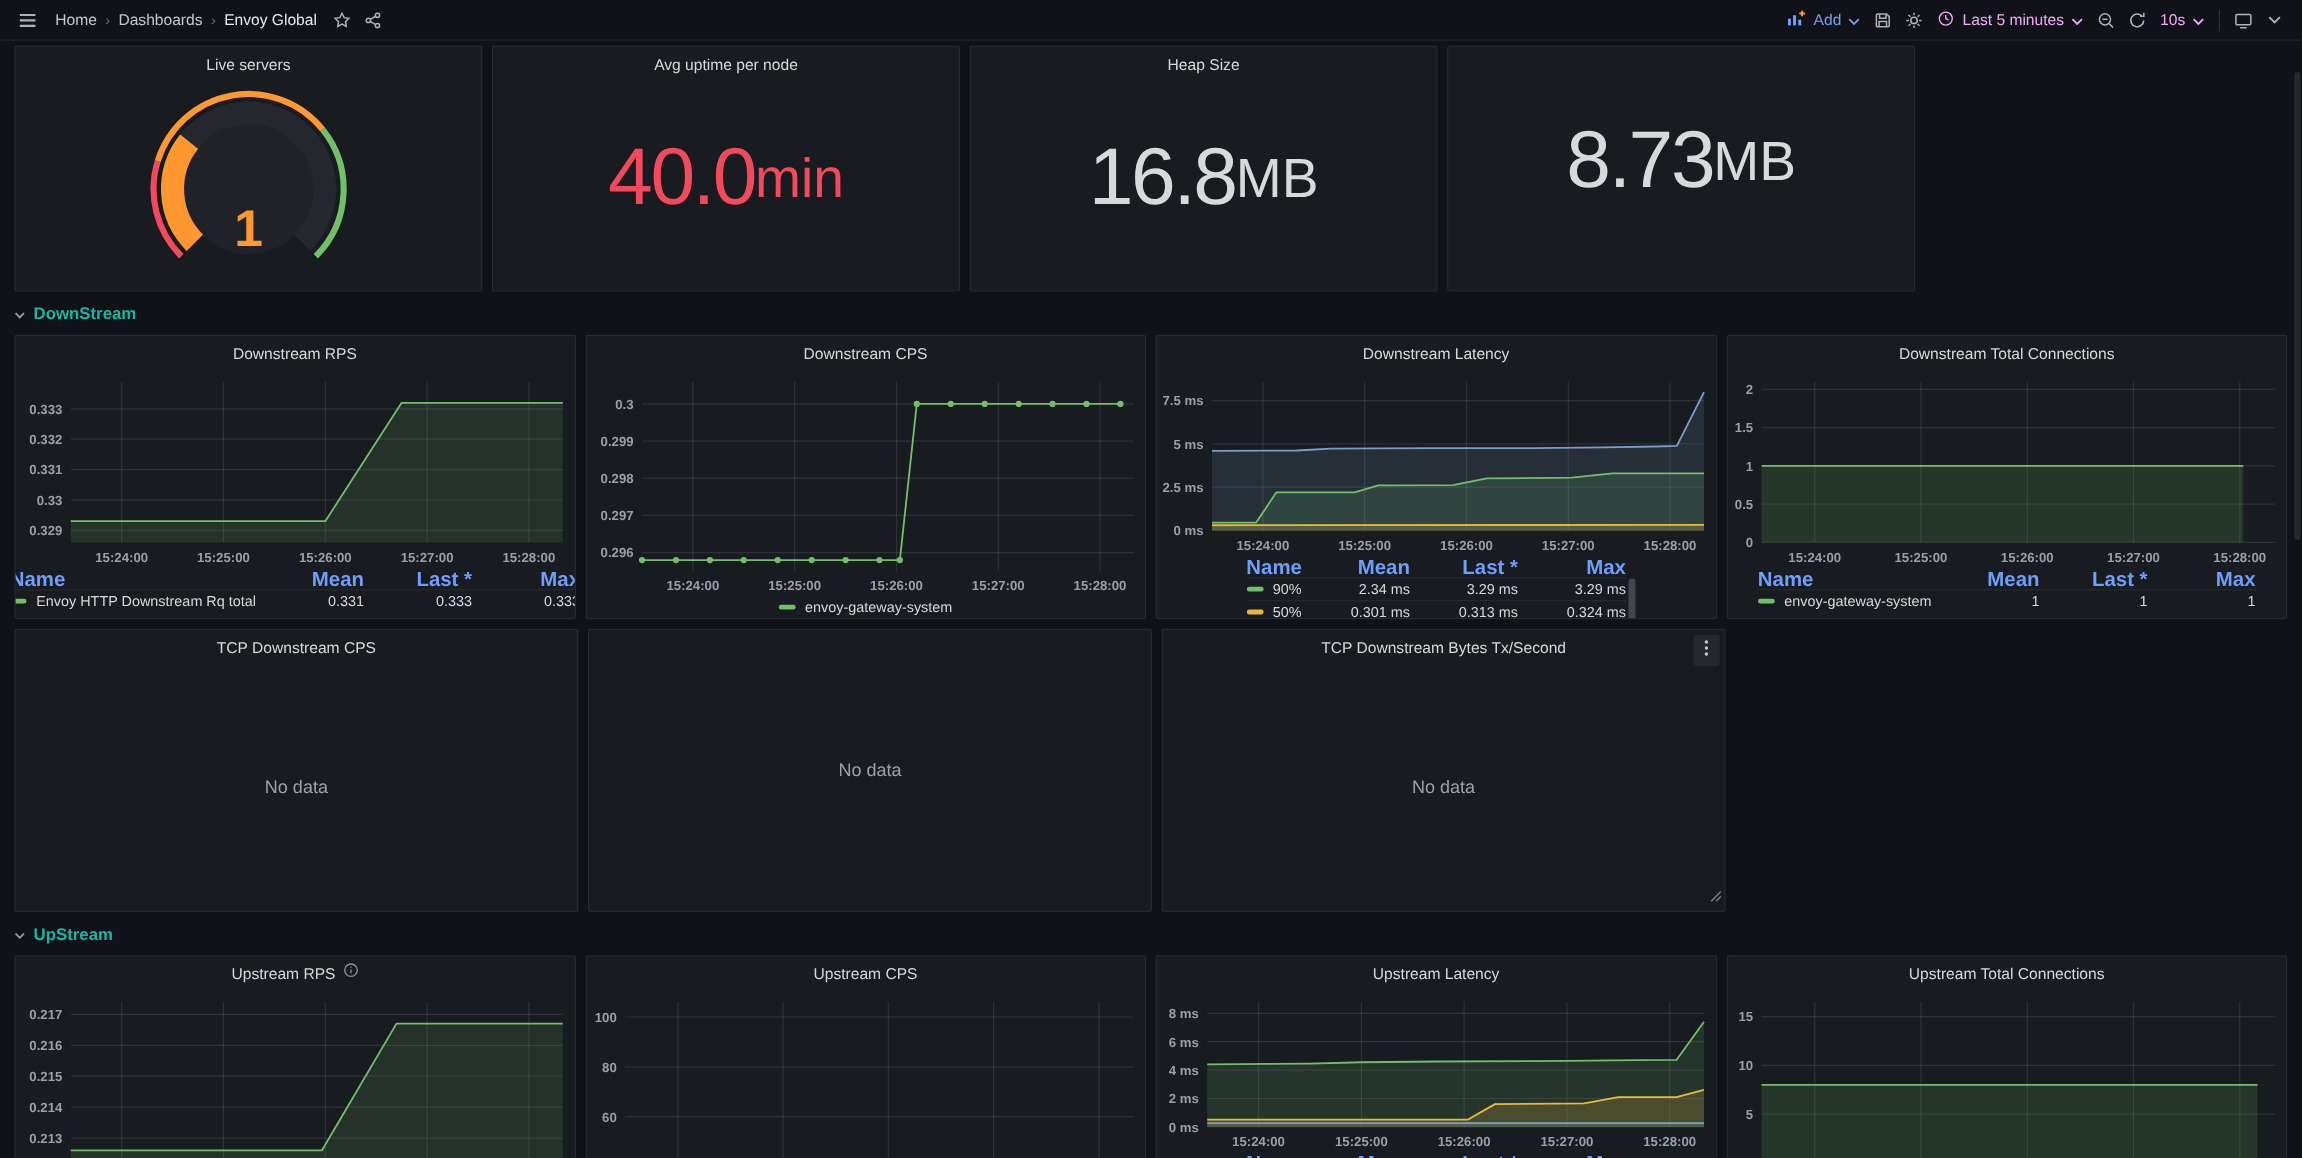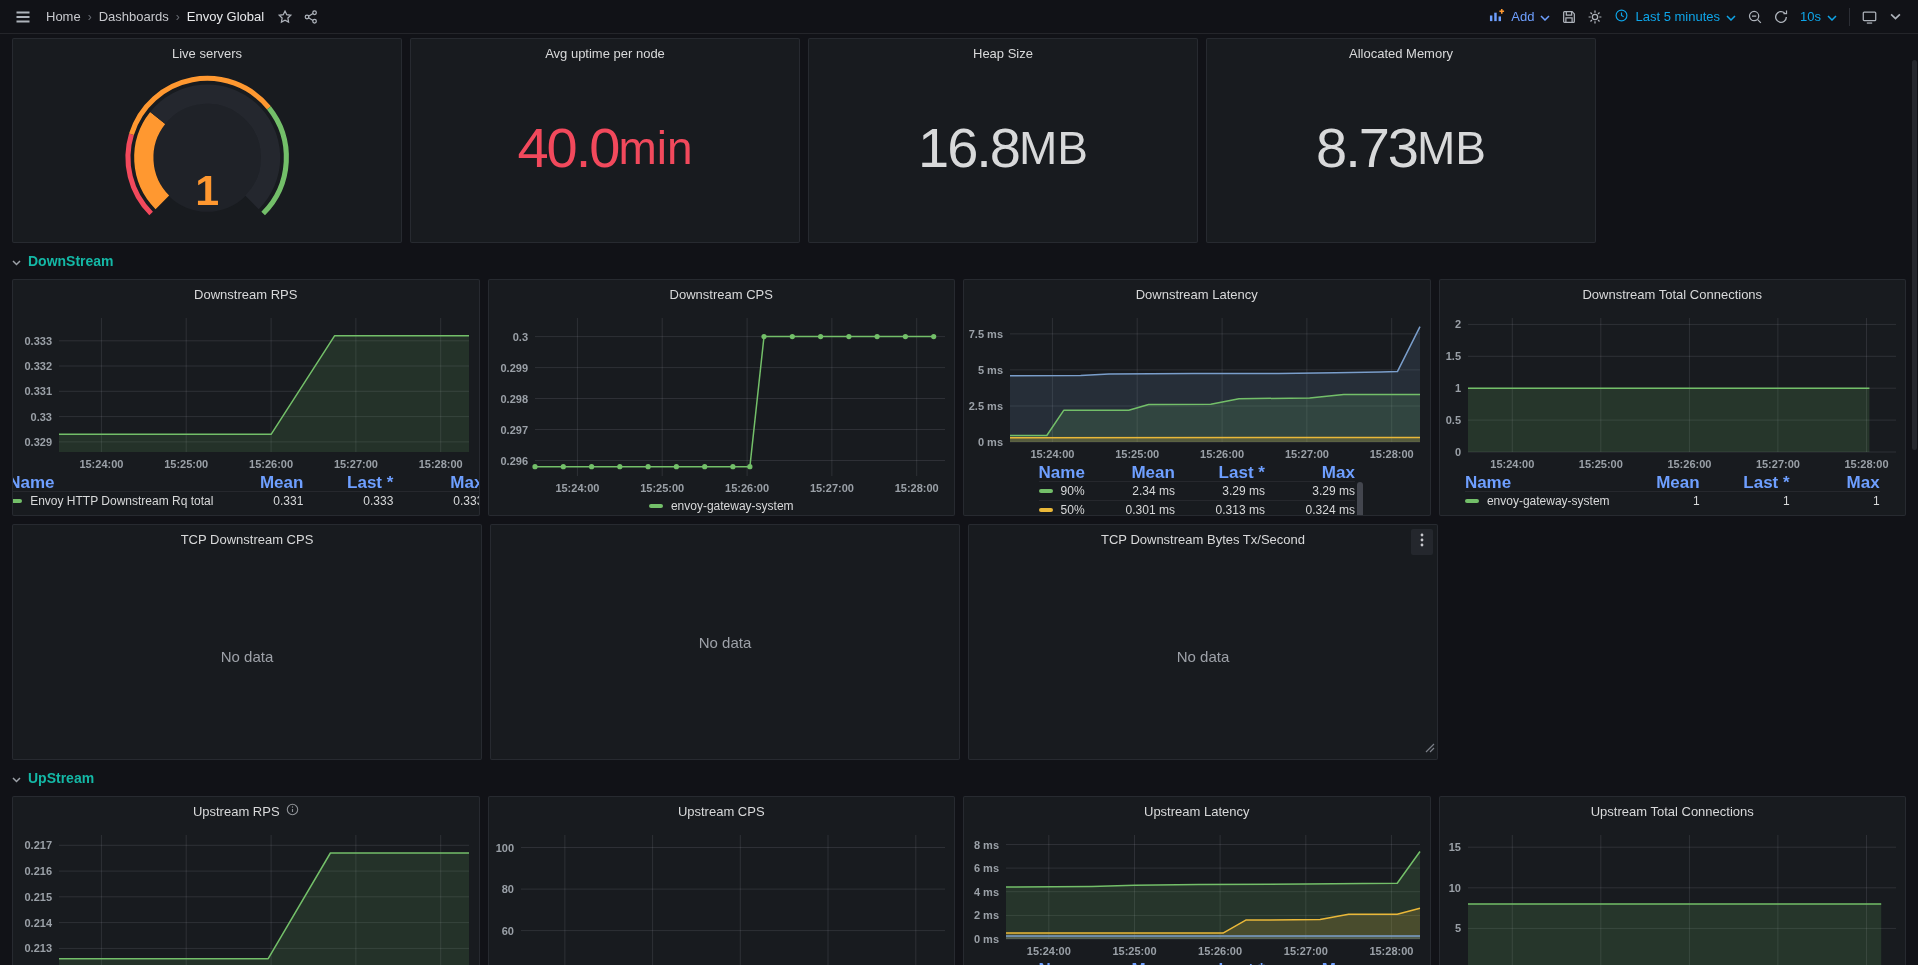--- a/index.html
+++ b/index.html
@@ -10,21 +10,21 @@
   .nav { height:34px; display:flex; align-items:center; justify-content:space-between;
          padding:0 10px; border-bottom:1px solid rgba(204,204,220,0.10); background:#111217; }
   .nav-side { display:flex; align-items:center; }
   .icon-btn { display:flex; align-items:center; justify-content:center; min-width:26px; height:26px;
               color:#aeb3bb; cursor:pointer; border-radius:2px; padding:0 3px; }
   .icon-btn svg { display:block; }
   .crumbs { display:flex; align-items:center; margin-left:10px; }
   .crumb { font-size:13px; color:#c7c8cd; cursor:pointer; }
   .crumb.current { color:#e8e9ec; }
   .crumb-sep { color:#686b73; font-size:12px; margin:0 7px; }
-  .nav-btn { display:flex; align-items:center; gap:6px; font-size:13px; color:#0ea5e9; cursor:pointer;
+  .nav-btn { display:flex; align-items:center; gap:6px; font-size:13px; color:#f0abfc; cursor:pointer;
              padding:0 6px; height:26px; }
   .nav-btn.blue { color:#6E9FFF; font-weight:500; }
   .vdiv { width:1px; height:18px; background:#2c2e35; margin:0 6px; }
 
   
   main { padding:4px 12px 0 12px; }
   .row { display:flex; gap:8px; margin-bottom:0; }
   .section-h { display:flex; align-items:center; gap:7px; height:36px; font-size:14px; font-weight:700;
                color:#14b8a6; cursor:pointer; }
   .section-h svg { color:#9da1a8; }
@@ -32,21 +32,21 @@
   .panel { background:#181b1f; border:1px solid rgba(204,204,220,0.09); border-radius:2px;
            position:relative; overflow:hidden; display:flex; flex-direction:column;align-items:center; }
   .w-stat { width:390px; } .w-big { width:470px; }
   .h-stat { height:205px; } .h-r2 { height:237px; } .h-r3 { height:236px; } .h-r4 { height:237px; }
   .ph { height:28px; display:flex; align-items:center; gap:6px; padding:0 10px; flex:none; }
   .ph .t { font-size:13px; font-weight:500; color:#d8d9da; cursor:pointer; white-space:nowrap; }
   .ph svg { color:#8e9196; }
 
   
   .stat-body { flex:1; display:flex; align-items:center; justify-content:center; padding-bottom:14px; }
-  .stat-val { font-size:56px; font-weight:500; letter-spacing:-2px; color:#D8D9DA; line-height:1; }
+  .stat-val { font-size:67px; font-weight:500; letter-spacing:-2px; color:#D8D9DA; line-height:1; }
   .stat-unit { font-size:46px; font-weight:500; margin-left:0; color:#D8D9DA; line-height:1; }
   .red .stat-val, .red .stat-unit { color:#F2495C; }
   .gauge-body { flex:1; display:flex; align-items:center; justify-content:center; padding-bottom:4px; }
 
   
   .chart { width:100%; flex:none; }
   .nodata { flex:1; display:flex; align-items:center; justify-content:center; font-size:15px; color:#9da1a8; }
 
   
   .legend { padding:0 10px; position:relative; flex:none; }
@@ -229,23 +229,20 @@
     <div class="panel w-stat h-stat">
       <div class="ph">
           <span class="t">Heap Size</span>
         </div>
       <div class="stat-body">
         <span class="stat-val">16.8</span>
         <span class="stat-unit">MB</span>
       </div>
     </div>
     <div class="panel w-stat h-stat">
-      <div class="ph">
-          <span class="t">Allocated Memory</span>
-        </div>
       <div class="stat-body">
         <span class="stat-val">8.73</span>
         <span class="stat-unit">MB</span>
       </div>
     </div>
   </div>
 
   <div class="section-h">
     <span>
       <svg width="9" height="6" viewBox="0 0 9 6" fill="none" stroke="currentColor" stroke-width="1.5">

